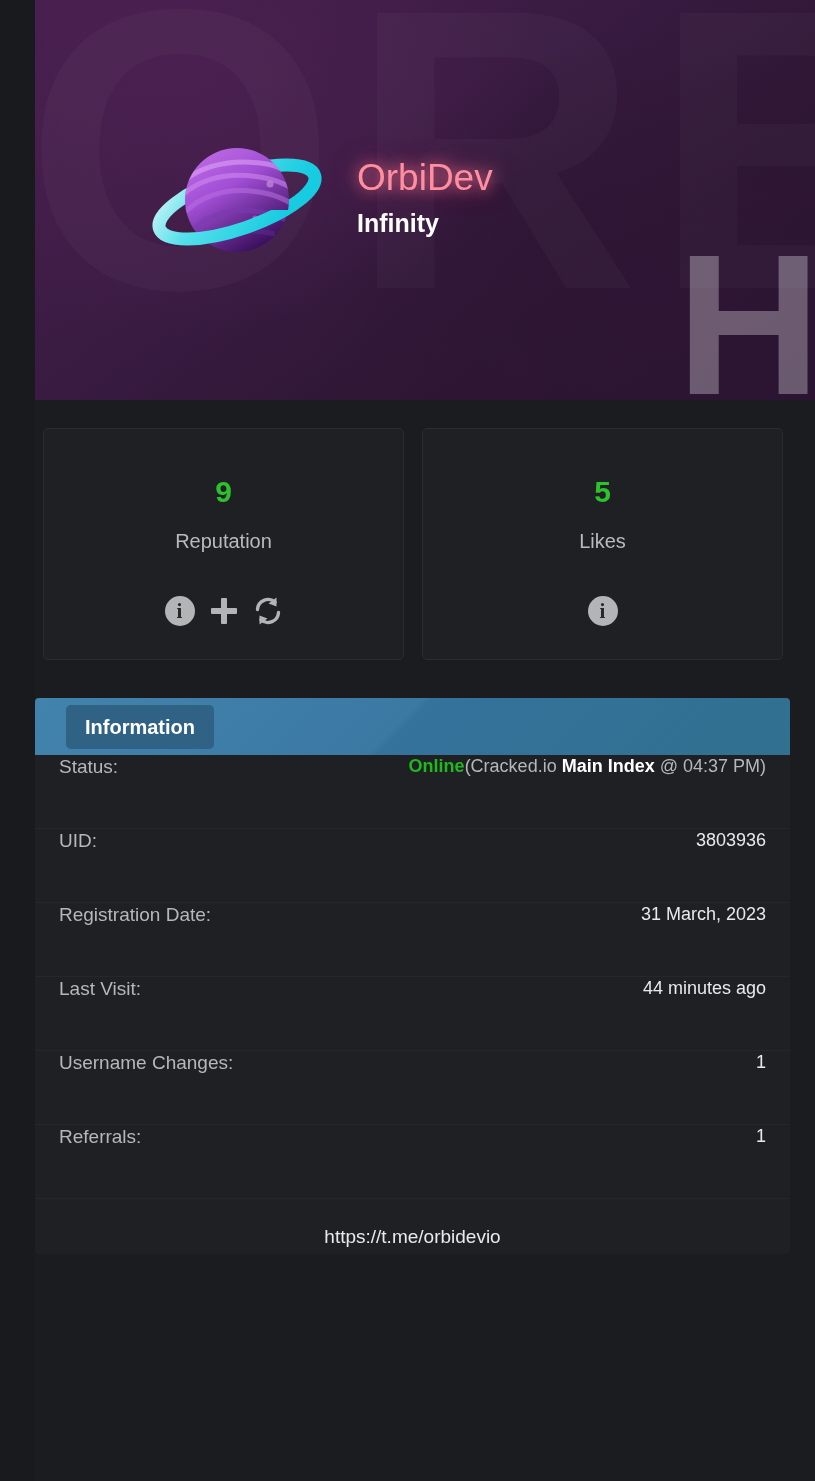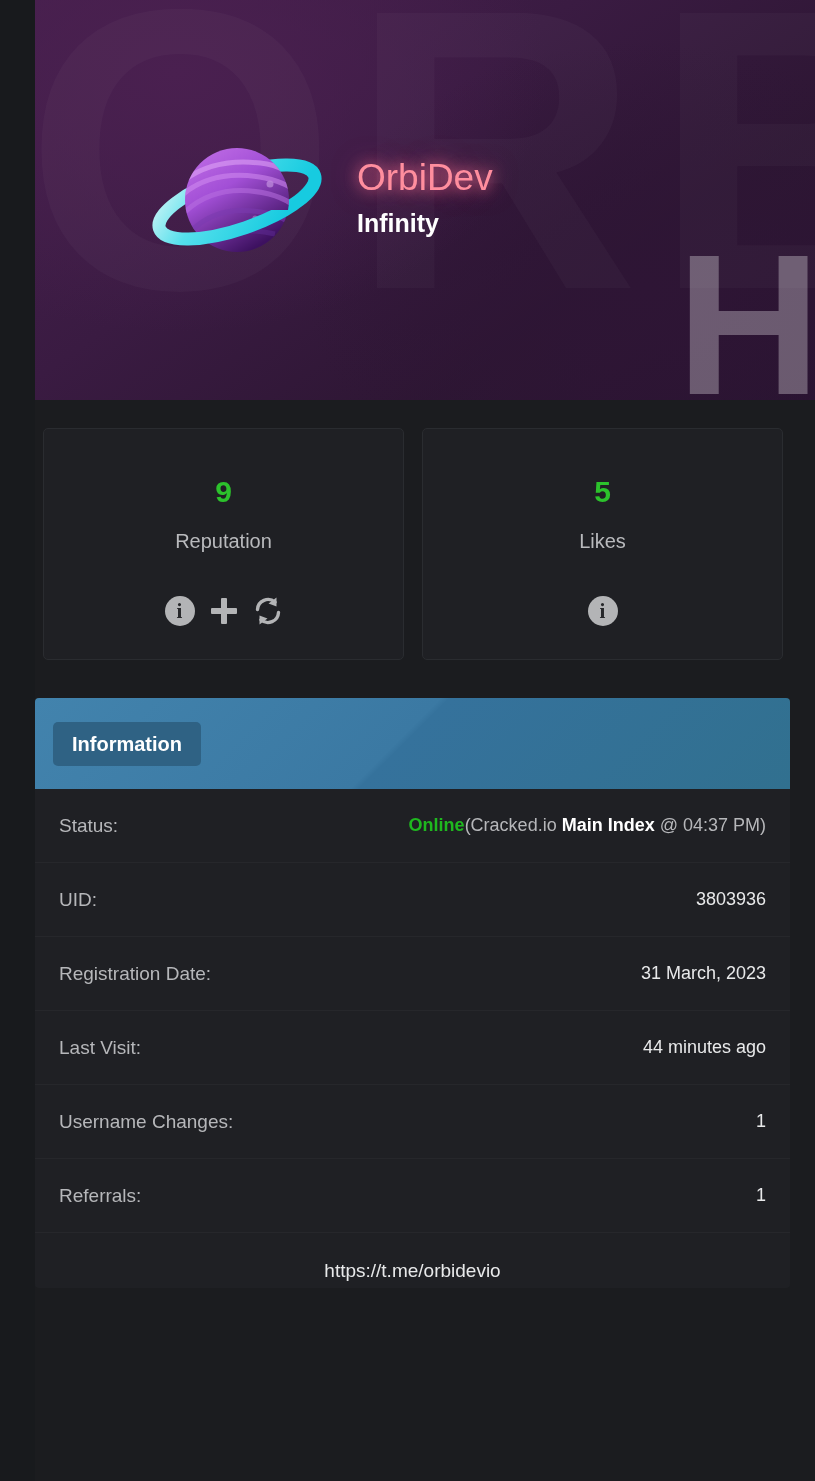--- a/index.html
+++ b/index.html
@@ -164,39 +164,38 @@
   .info-panel {
     position: absolute;
     left: 35px; top: 698px;
     width: 755px;
     background: #1f2024;
     border-radius: 4px;
     overflow: hidden;
   }
   .panel-header {
     position: relative;
-    height: 91px;
+    height: 57px;
     background: linear-gradient(135deg, #4283ad 0%, #3b79a3 48%, #35729c 49%, #31708f 100%);
     display: flex;
     align-items: center;
-    padding-left: 18px;
+    padding-left: 31px;
     box-sizing: border-box;
   }
   .panel-tab {
     background: #2f6284;
     color: #ffffff;
     font-size: 20px;
     font-weight: bold;
     padding: 10px 19px;
     border-radius: 5px;
     line-height: 24px;
   }
   .info-row {
     display: flex;
-    align-items: center;
     justify-content: space-between;
     height: 74px;
     padding: 0 24px;
     box-sizing: border-box;
     border-bottom: 1px solid #26272b;
     background: #1f2024;
   }
   .info-row:last-child { border-bottom: 1px solid #26272b; }
   .info-key {
     font-size: 19px;

